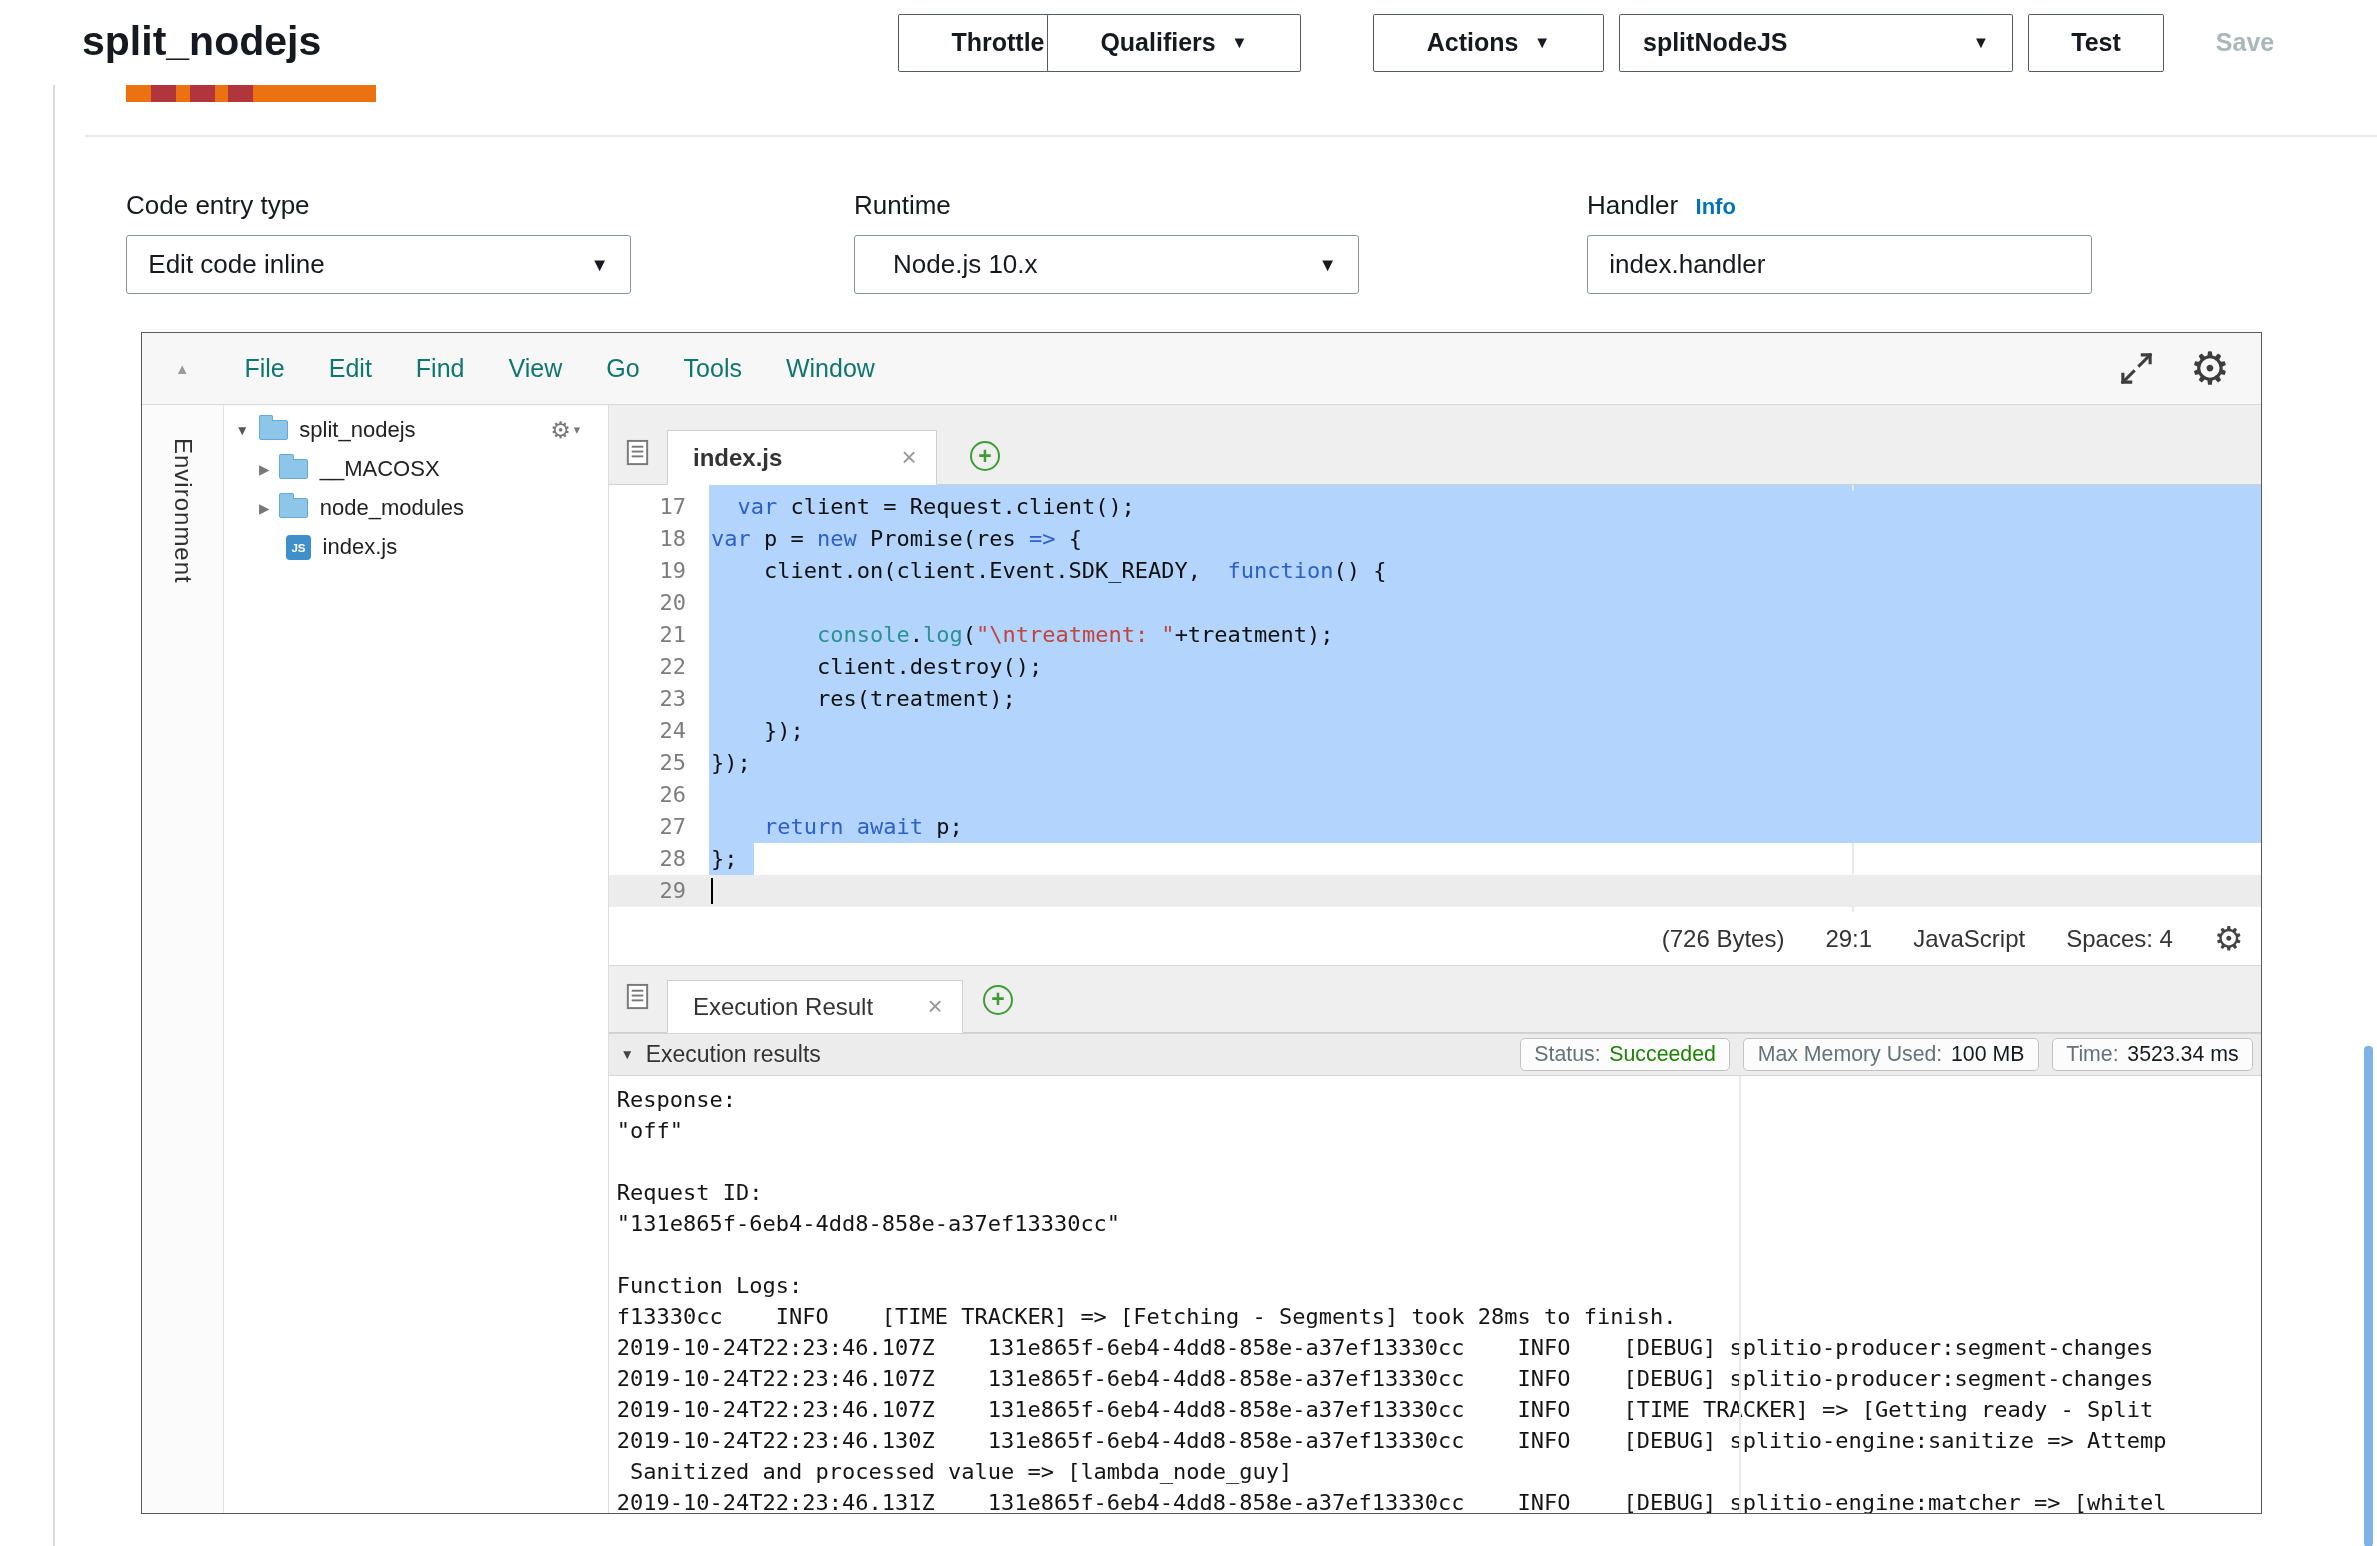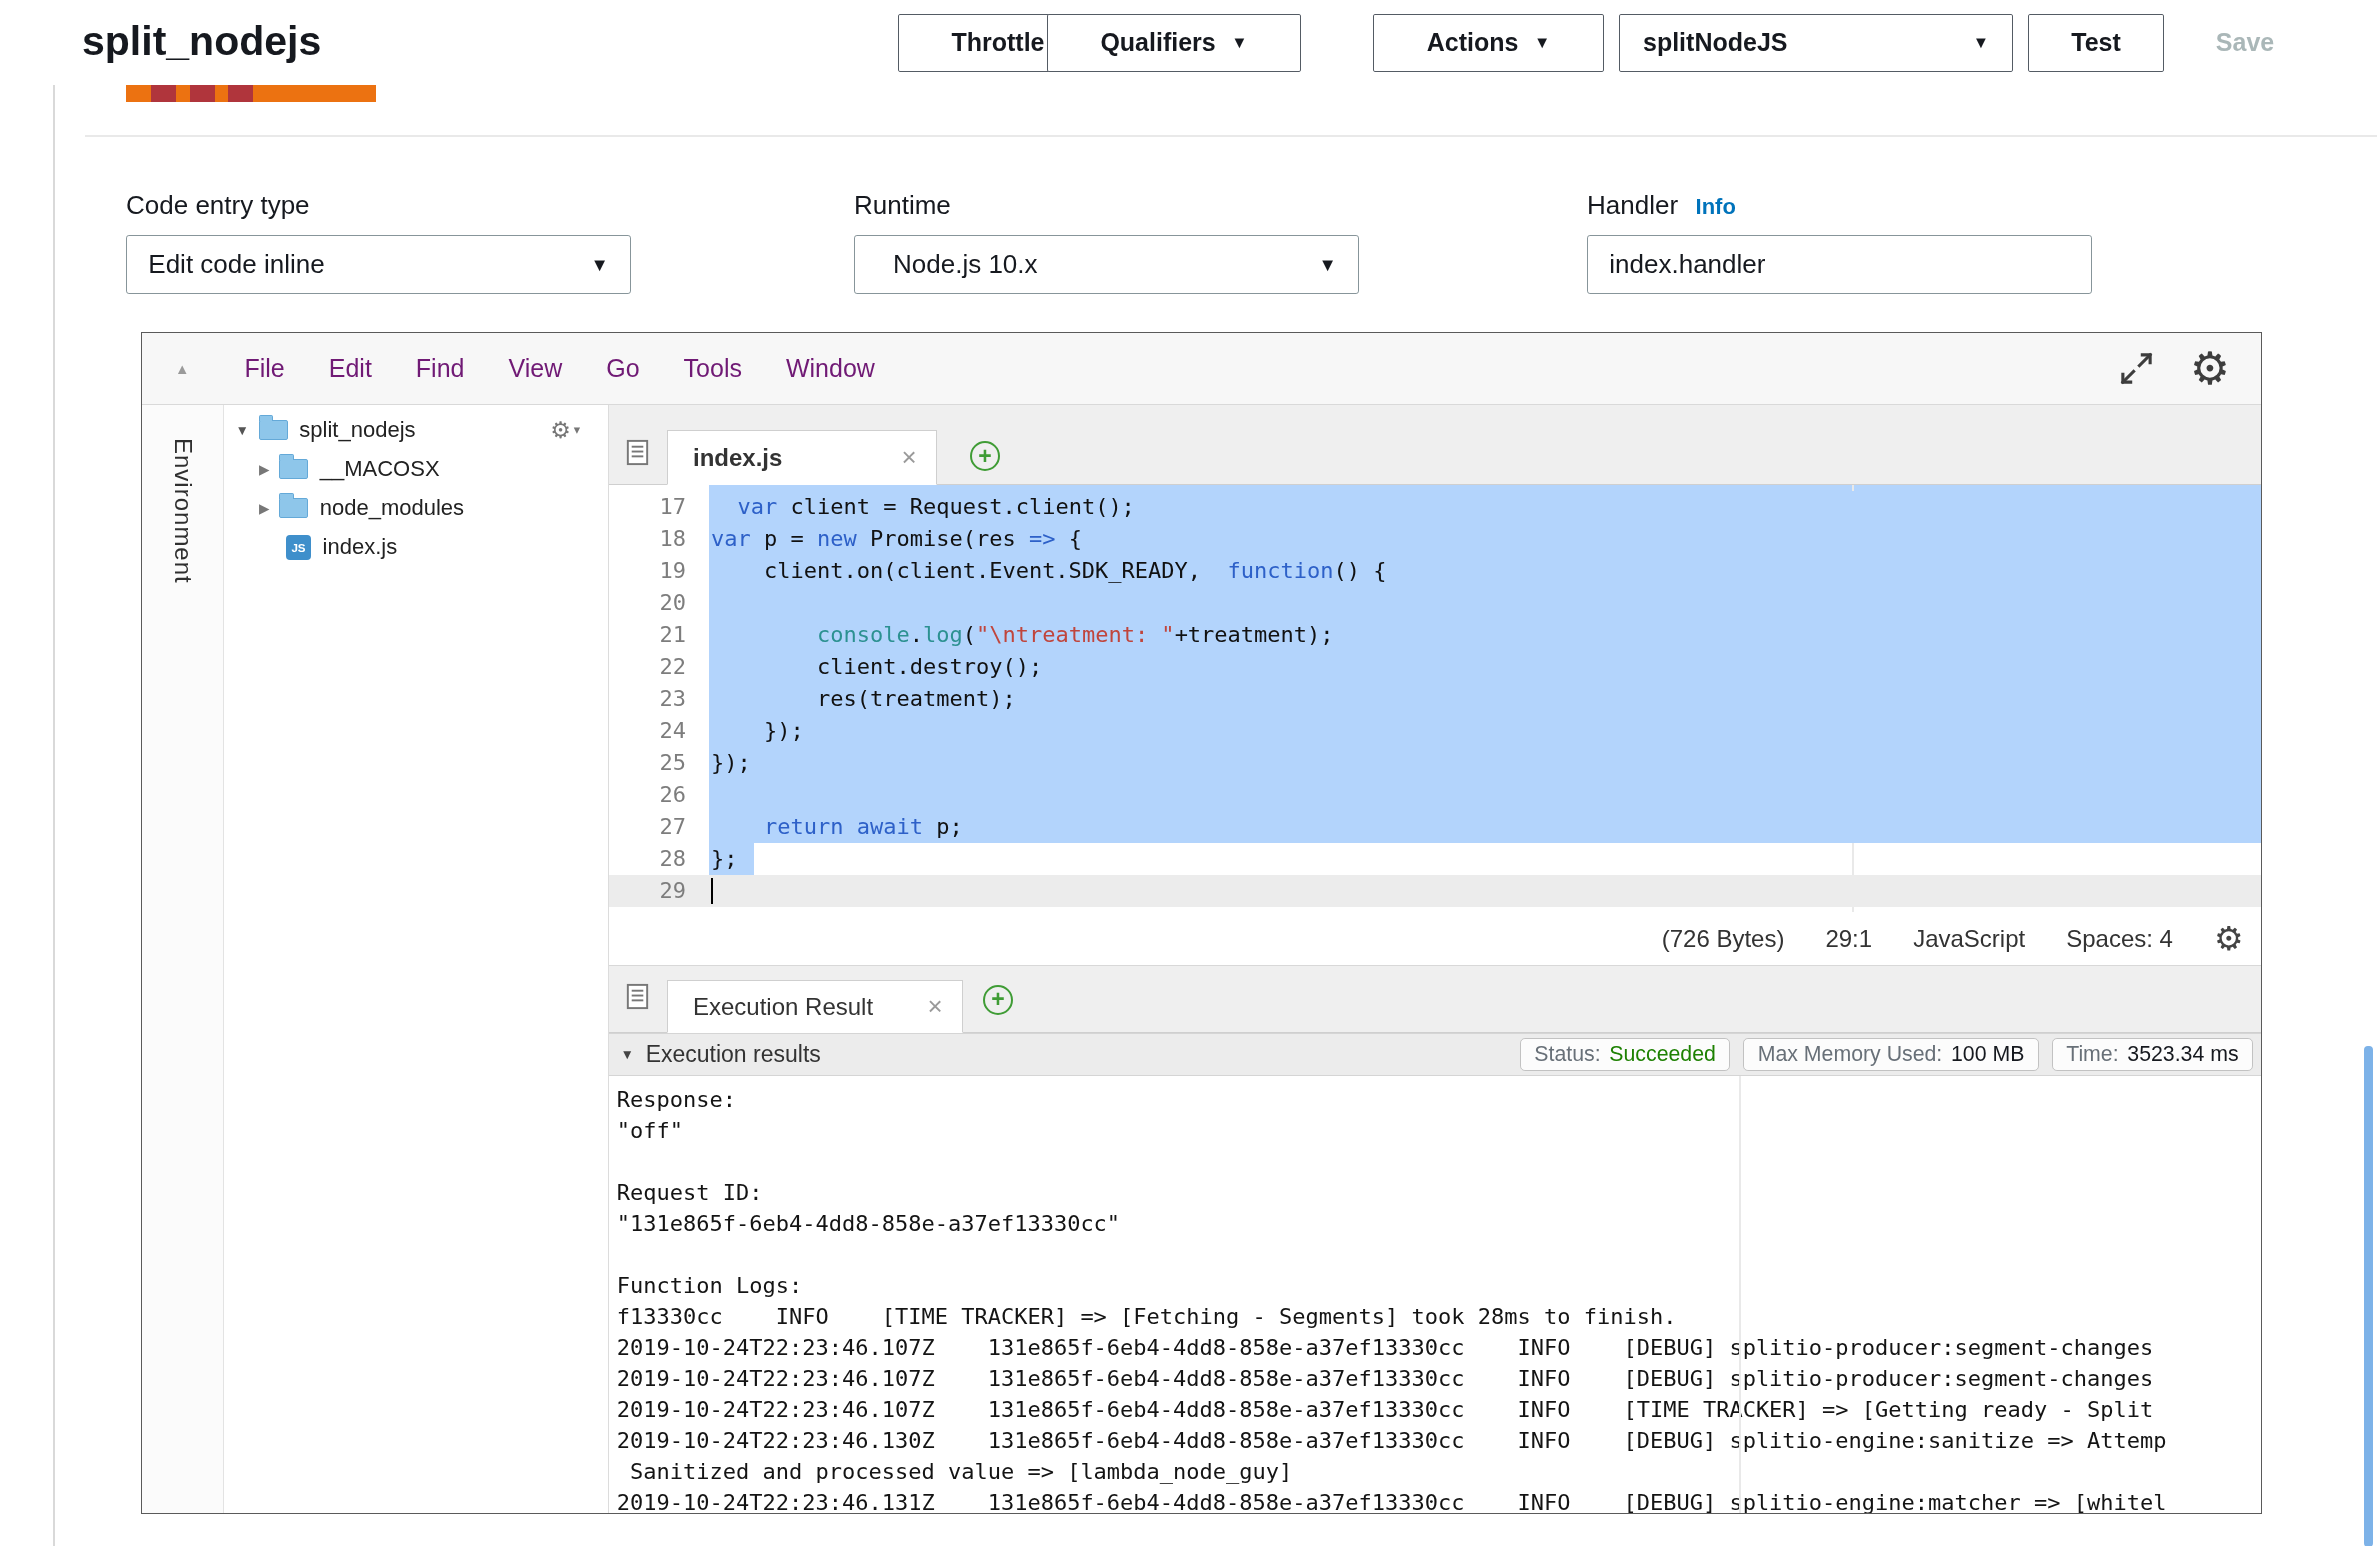--- a/index.html
+++ b/index.html
@@ -31,21 +31,21 @@
   .fctl .dd-caret { font-size: 18.4px; }
   input.fctl { font-family: inherit; outline: none; }
 
   
   .ide { position: absolute; left: 141px; top: 332px; width: 2121px; height: 1182px; border: 1.9px solid #5a5a5a; background: #fff; }
 
   .menubar { position: absolute; left: 0; top: 0; right: 0; height: 72px; background: #f7f7f7;
              border-bottom: 1px solid #d9d9d9; display: flex; align-items: center; padding-left: 33px; }
   .collapse-tri { font-size: 14.6px; color: #9a9a9a; margin-right: 33px; cursor: pointer; }
   .menu-items { display: flex; }
-  .menu-item { font-size: 25px; color: #701a75; padding: 0 22px; cursor: default; }
+  .menu-item { font-size: 25px; color: #0f766e; padding: 0 22px; cursor: default; }
   .menubar-right { margin-left: auto; display: flex; align-items: center; gap: 35px; padding-right: 31px; }
   .gear { line-height: 1; cursor: pointer; }
   .gear.big { font-size: 45px; color: #3d3d3d; }
   .gear.small { font-size: 33px; color: #444; }
 
   .env-strip { position: absolute; left: 0; top: 72px; width: 82px; bottom: 0; background: #fbfbfb; border-right: 1px solid #e3e3e3; }
   .env-label { position: absolute; top: 33px; left: 50%; transform: translateX(-50%); writing-mode: vertical-rl;
                font-size: 24px; color: #2f2f2f; letter-spacing: 1px; cursor: pointer; }
 
   .tree { position: absolute; left: 82px; top: 72px; width: 383px; bottom: 0; background: #fff; }

